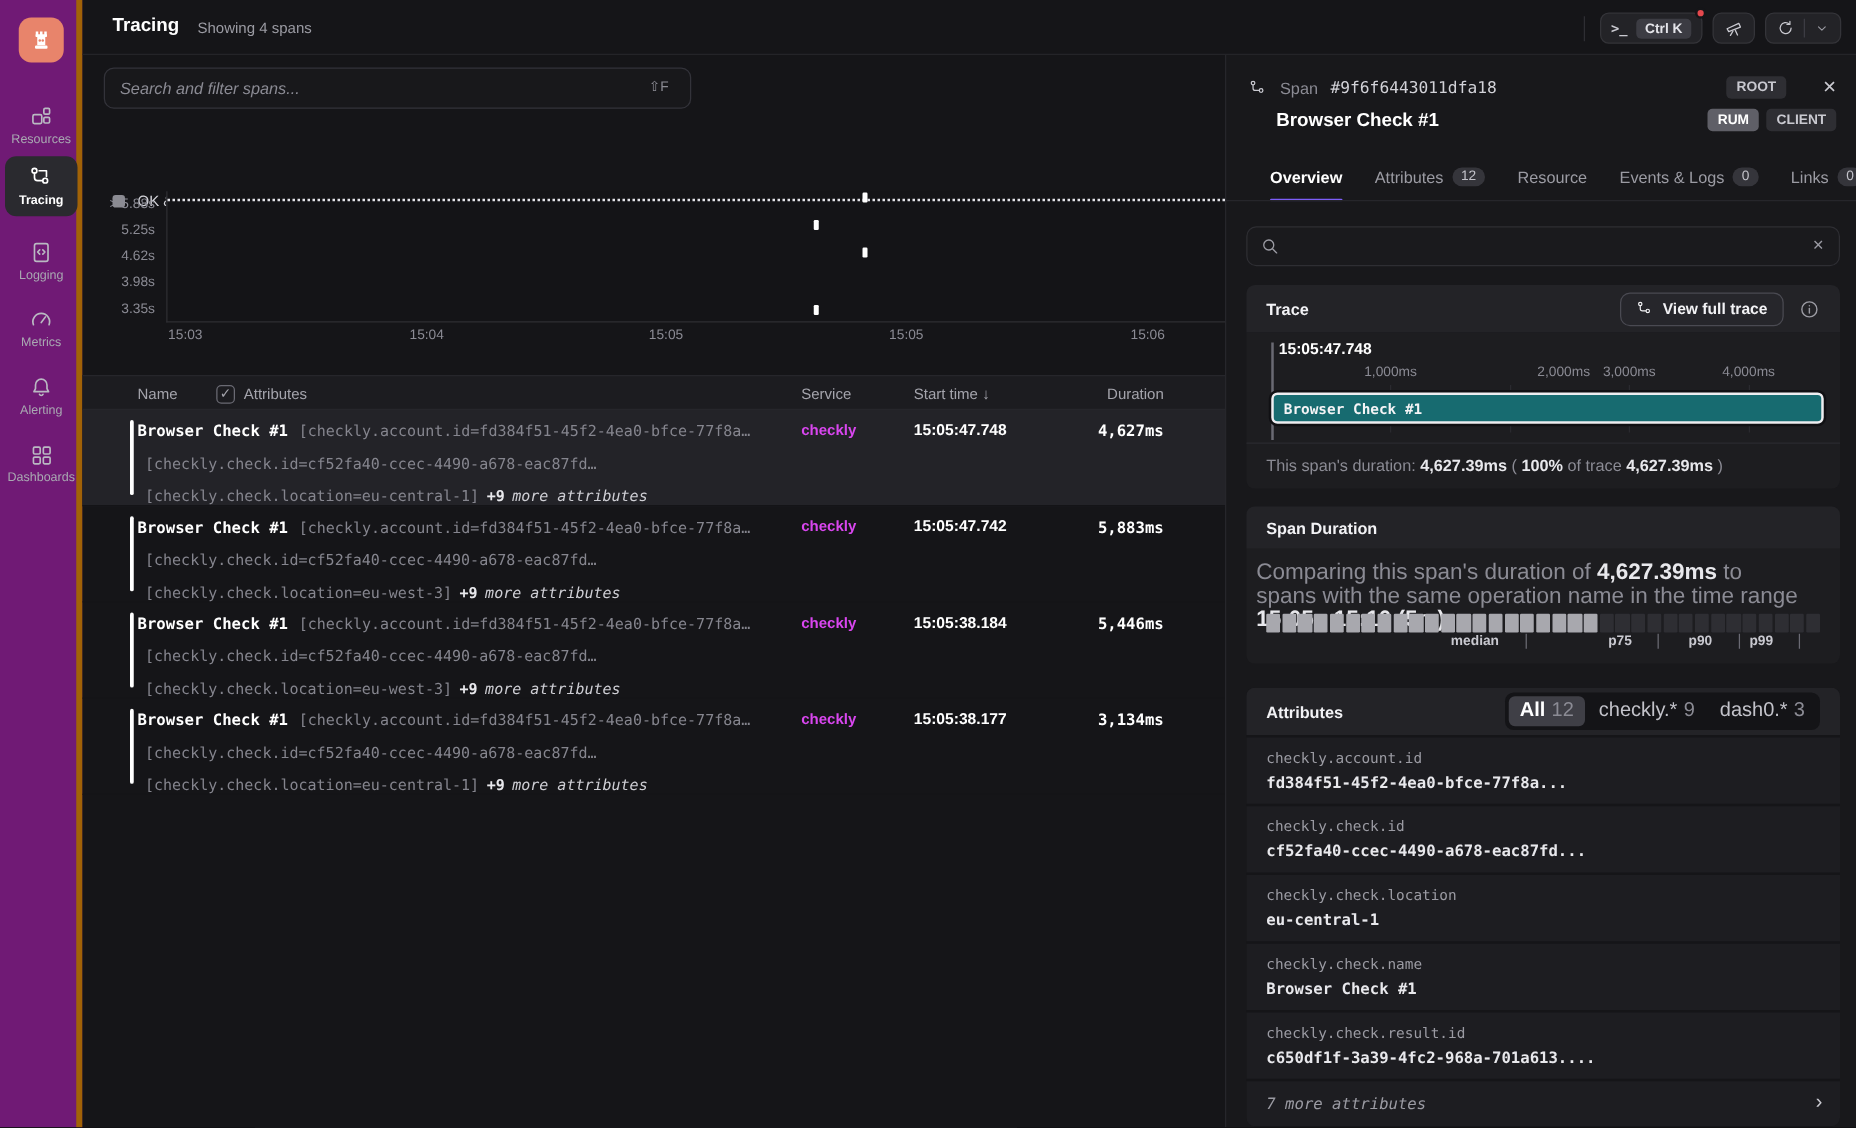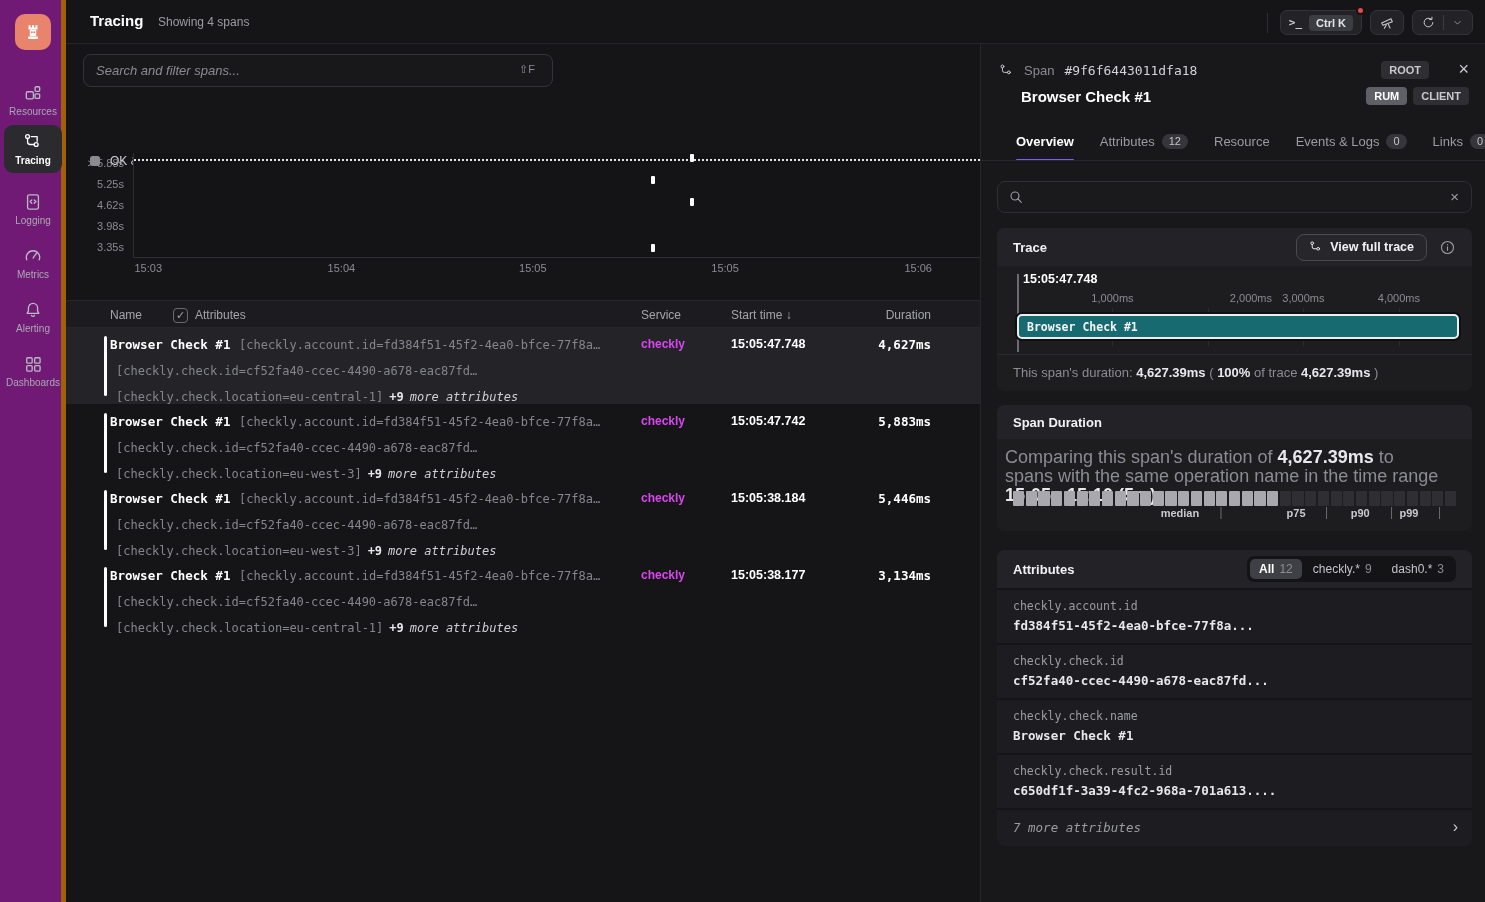--- a/index.html
+++ b/index.html
@@ -127,21 +127,21 @@
   #sd-text b { color:#e8e8ec; }
   #sd-hist { position:absolute; left:16px; top:52px; width:443px; height:15px; display:flex; gap:1.5px; }
   #sd-hist i { flex:1; display:block; border-radius:1px; }
   #sd-markers { position:absolute; left:16px; top:68px; width:443px; height:16px; }
   .sd-marker { position:absolute; top:0; transform:translateX(-100%); display:flex; align-items:flex-start; gap:21px; font-size:11px; font-weight:bold; color:#c9c9d0;padding-left:13px; }
   .sd-marker i { width:1px; height:12px; background:#6a6a73; display:block; }
 
   #attr-card { top:506px; background:#151518; }
   #attr-card .card-head { height:38px; }
   .pill-group { margin-left:auto; background:#141417; border-radius:7px; padding:3px; display:flex; gap:2px; }
-  .pill { display:flex; gap:5px; align-items:center; border-radius:5px; padding:3px 9px; font-size:12px; color:#c3c3ca; cursor:pointer; }
+  .pill { display:flex; gap:5px; align-items:center; border-radius:5px; padding:3px 9px; font-size:16px; color:#c3c3ca; cursor:pointer; }
   .pill .pcount { color:#8b8b94; }
   .pill.active { background:#3f3f46; }
   .pill.active .plabel { color:#fff; font-weight:bold; }
   .attr-row { position:relative; height:53px; background:#1d1d21; margin-top:2px; cursor:pointer; }
   .attr-key { position:absolute; left:16px; top:9px; font-size:11.5px; color:#9b9ba3; }
   .attr-val { position:absolute; left:16px; top:28px; font-size:12.5px; font-weight:bold; color:#e8e8ec; }
   #attr-more { position:relative; height:36px; background:#1d1d21; margin-top:2px; cursor:pointer; }
   #attr-more .more-txt { position:absolute; left:16px; top:10px; font-style:italic; color:#9b9ba3; font-size:12.5px; }
   #attr-more .chev { position:absolute; right:14px; top:8px; color:#c9c9d0; font-size:16px; }
 
@@ -548,20 +548,24 @@
 
       <div class="attr-row">
         <span class="attr-key mono">checkly.account.id</span>
         <span class="attr-val mono">fd384f51-45f2-4ea0-bfce-77f8a...</span>
       </div>
       <div class="attr-row">
         <span class="attr-key mono">checkly.check.id</span>
         <span class="attr-val mono">cf52fa40-ccec-4490-a678-eac87fd...</span>
       </div>
       <div class="attr-row">
+        <span class="attr-key mono">checkly.check.location</span>
+        <span class="attr-val mono">eu-central-1</span>
+      </div>
+      <div class="attr-row">
         <span class="attr-key mono">checkly.check.name</span>
         <span class="attr-val mono">Browser Check #1</span>
       </div>
       <div class="attr-row">
         <span class="attr-key mono">checkly.check.result.id</span>
         <span class="attr-val mono">c650df1f-3a39-4fc2-968a-701a613....</span>
       </div>
       <div id="attr-more">
         <span class="more-txt mono"><span>7 </span><span>more attributes</span></span>
         <span class="chev">›</span>

